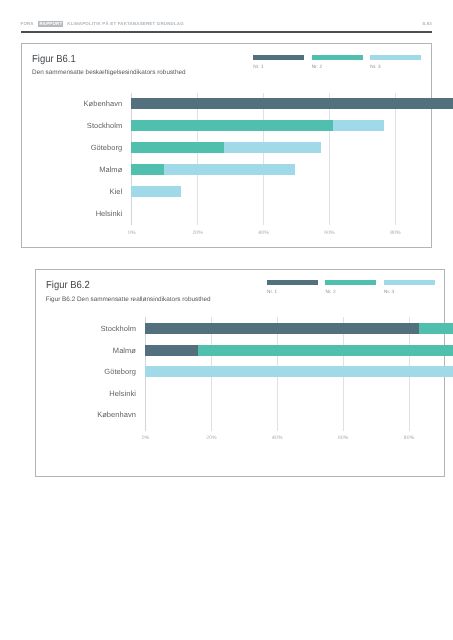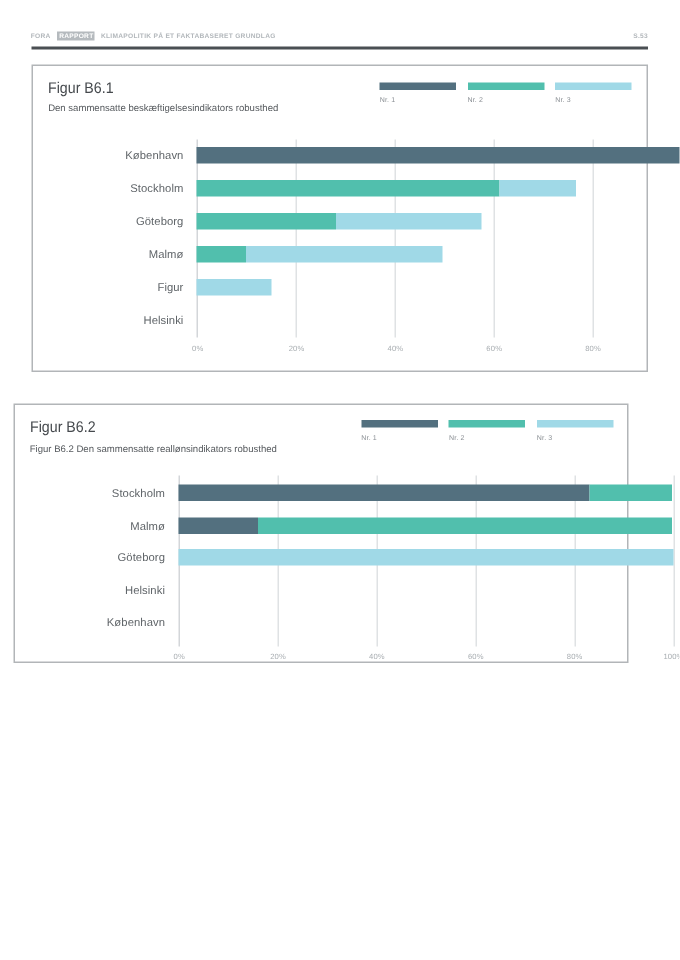--- a/index.html
+++ b/index.html
@@ -90,26 +90,26 @@
         <div class="bar" style="left: 0px; width: 329.5px; top: 5px; height: 10.8px; background: rgb(83, 112, 127);"></div>
         <div class="ylab" style="left: -70px; width: 61px; top: 27.8px;">Stockholm</div>
         <div class="bar" style="left: 0px; width: 201.983px; top: 27px; height: 10.8px; background: rgb(81, 191, 173);"></div>
         <div class="bar" style="left: 201.983px; width: 50.743px; top: 27px; height: 10.8px; background: rgb(160, 217, 231);"></div>
         <div class="ylab" style="left: -70px; width: 61px; top: 49.7px;">Göteborg</div>
         <div class="bar" style="left: 0px; width: 92.919px; top: 48.9px; height: 10.8px; background: rgb(81, 191, 173);"></div>
         <div class="bar" style="left: 92.919px; width: 96.5435px; top: 48.9px; height: 10.8px; background: rgb(160, 217, 231);"></div>
         <div class="ylab" style="left: -70px; width: 61px; top: 71.7px;">Malmø</div>
         <div class="bar" style="left: 0px; width: 32.291px; top: 70.9px; height: 10.8px; background: rgb(81, 191, 173);"></div>
         <div class="bar" style="left: 32.291px; width: 131.47px; top: 70.9px; height: 10.8px; background: rgb(160, 217, 231);"></div>
-        <div class="ylab" style="left: -70px; width: 61px; top: 93.6px;">Figur</div>
+        <div class="ylab" style="left: -70px; width: 61px; top: 93.6px;">Kiel</div>
         <div class="bar" style="left: 0px; width: 49.7545px; top: 92.8px; height: 10.8px; background: rgb(160, 217, 231);"></div>
         <div class="ylab" style="left: -70px; width: 61px; top: 115.6px;">Helsinki</div>
       </div>
     </div>
-  <div class="card" id="card2" style="left: 9px; top: 269.3px; width: 410.4px; height: 173px;">
+  <div class="card" id="card2" style="left: 35px; top: 269.3px; width: 410.4px; height: 208px;">
       <div class="ftitle" style="left: 10px; top: 10px;">Figur B6.2</div>
       <div class="fsub" style="left: 9.8px; top: 25.3px;">Figur B6.2 Den sammensatte reallønsindikators robusthed</div>
       <div class="legend" style="right: 9.5px; top: 9.3px;">
         <div class="lgitem">
           <div class="lgsw" style="background: rgb(83, 112, 127);"></div>
           <div class="lgtx">Nr. 1</div>
         </div>
         <div class="lgitem">
           <div class="lgsw" style="background: rgb(81, 191, 173);"></div>
           <div class="lgtx">Nr. 2</div>

